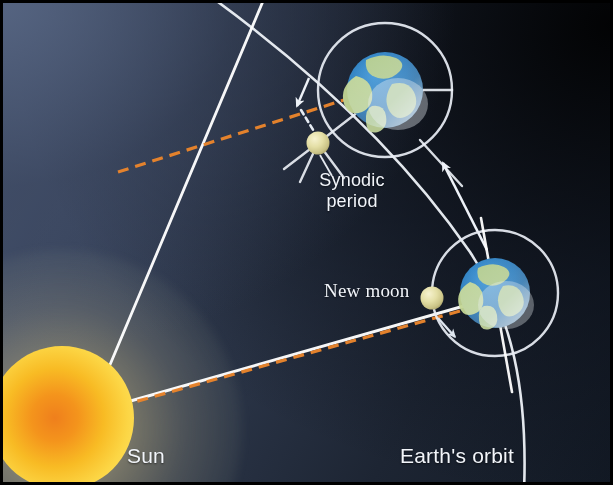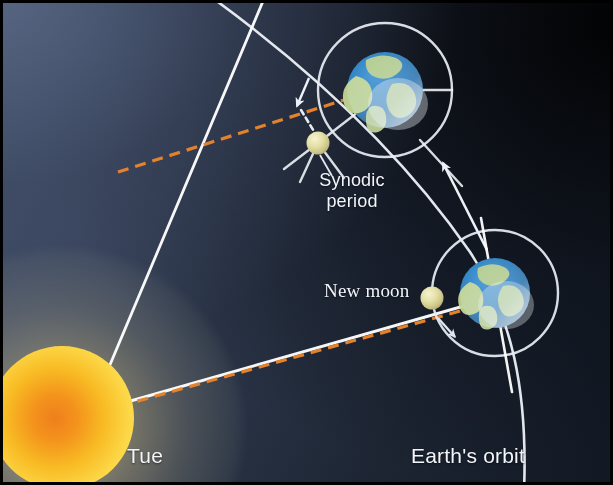--- a/index.html
+++ b/index.html
@@ -154,18 +154,18 @@
     <circle cx="432" cy="298" r="11.5" fill="url(#gradMoon)"></circle>
   </svg>
 
   <div class="lbl small" style="left:306px;top:170px;width:92px;">
     <span>Synodic</span><br>
     <span>period</span>
   </div>
 
   <div class="lbl" style="left:324px;top:280px;font-family:Liberation Serif, serif;">New moon</div>
 
-  <div class="lbl" style="left:127px;top:444px;font-size:21px;">Tue</div>
+  <div class="lbl" style="left:127px;top:444px;font-size:21px;">Sun</div>
 
-  <div class="lbl" style="left:411px;top:444px;font-size:21px;">Earth's orbit</div>
+  <div class="lbl" style="left:400px;top:444px;font-size:21px;">Earth's orbit</div>
 
   <div id="frame"></div>
 </div>
 
 </body></html>

